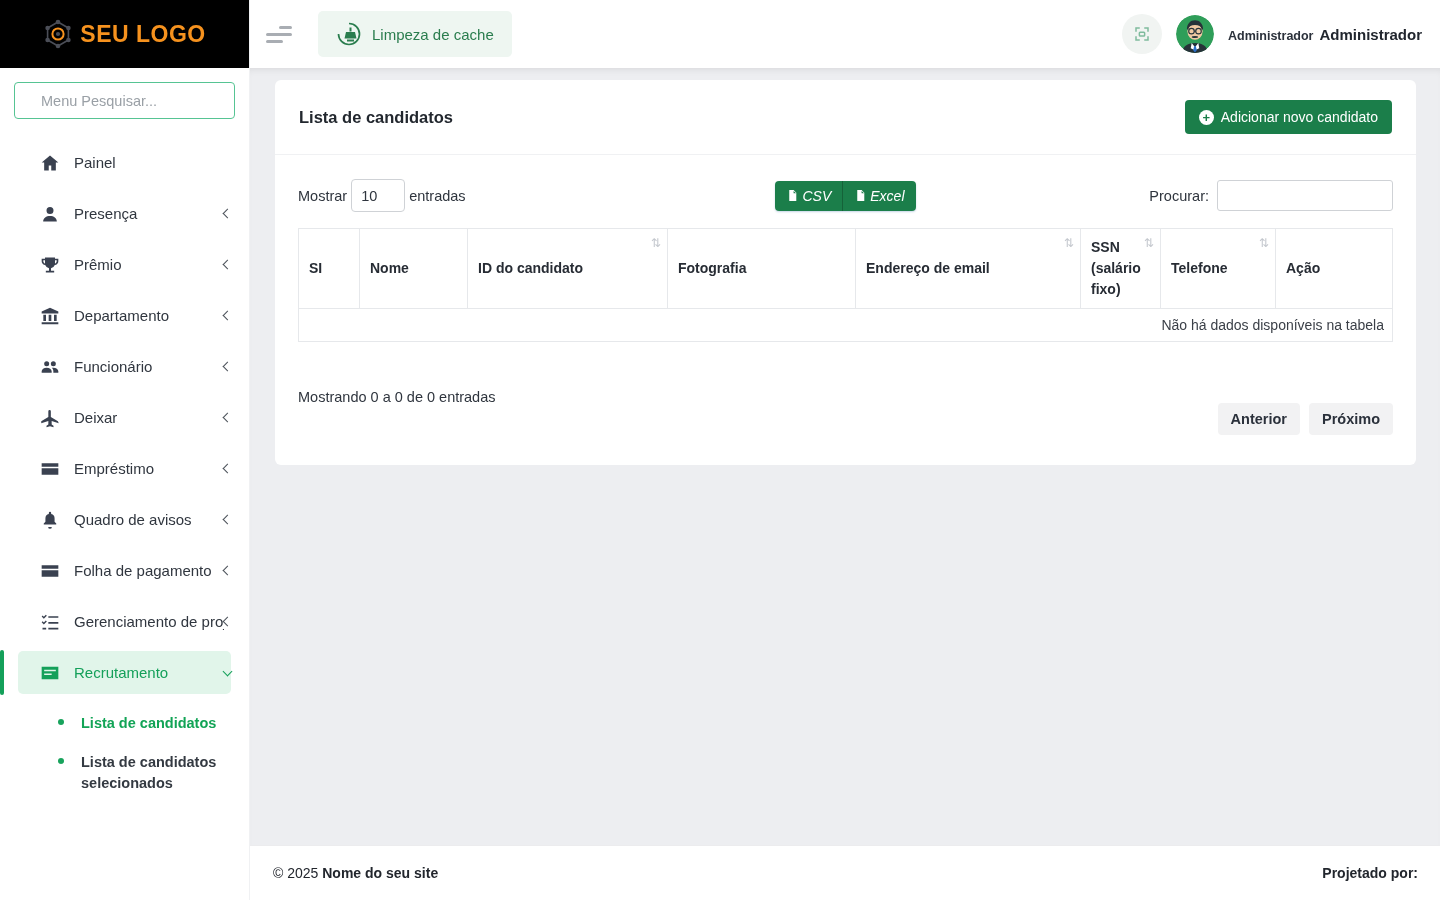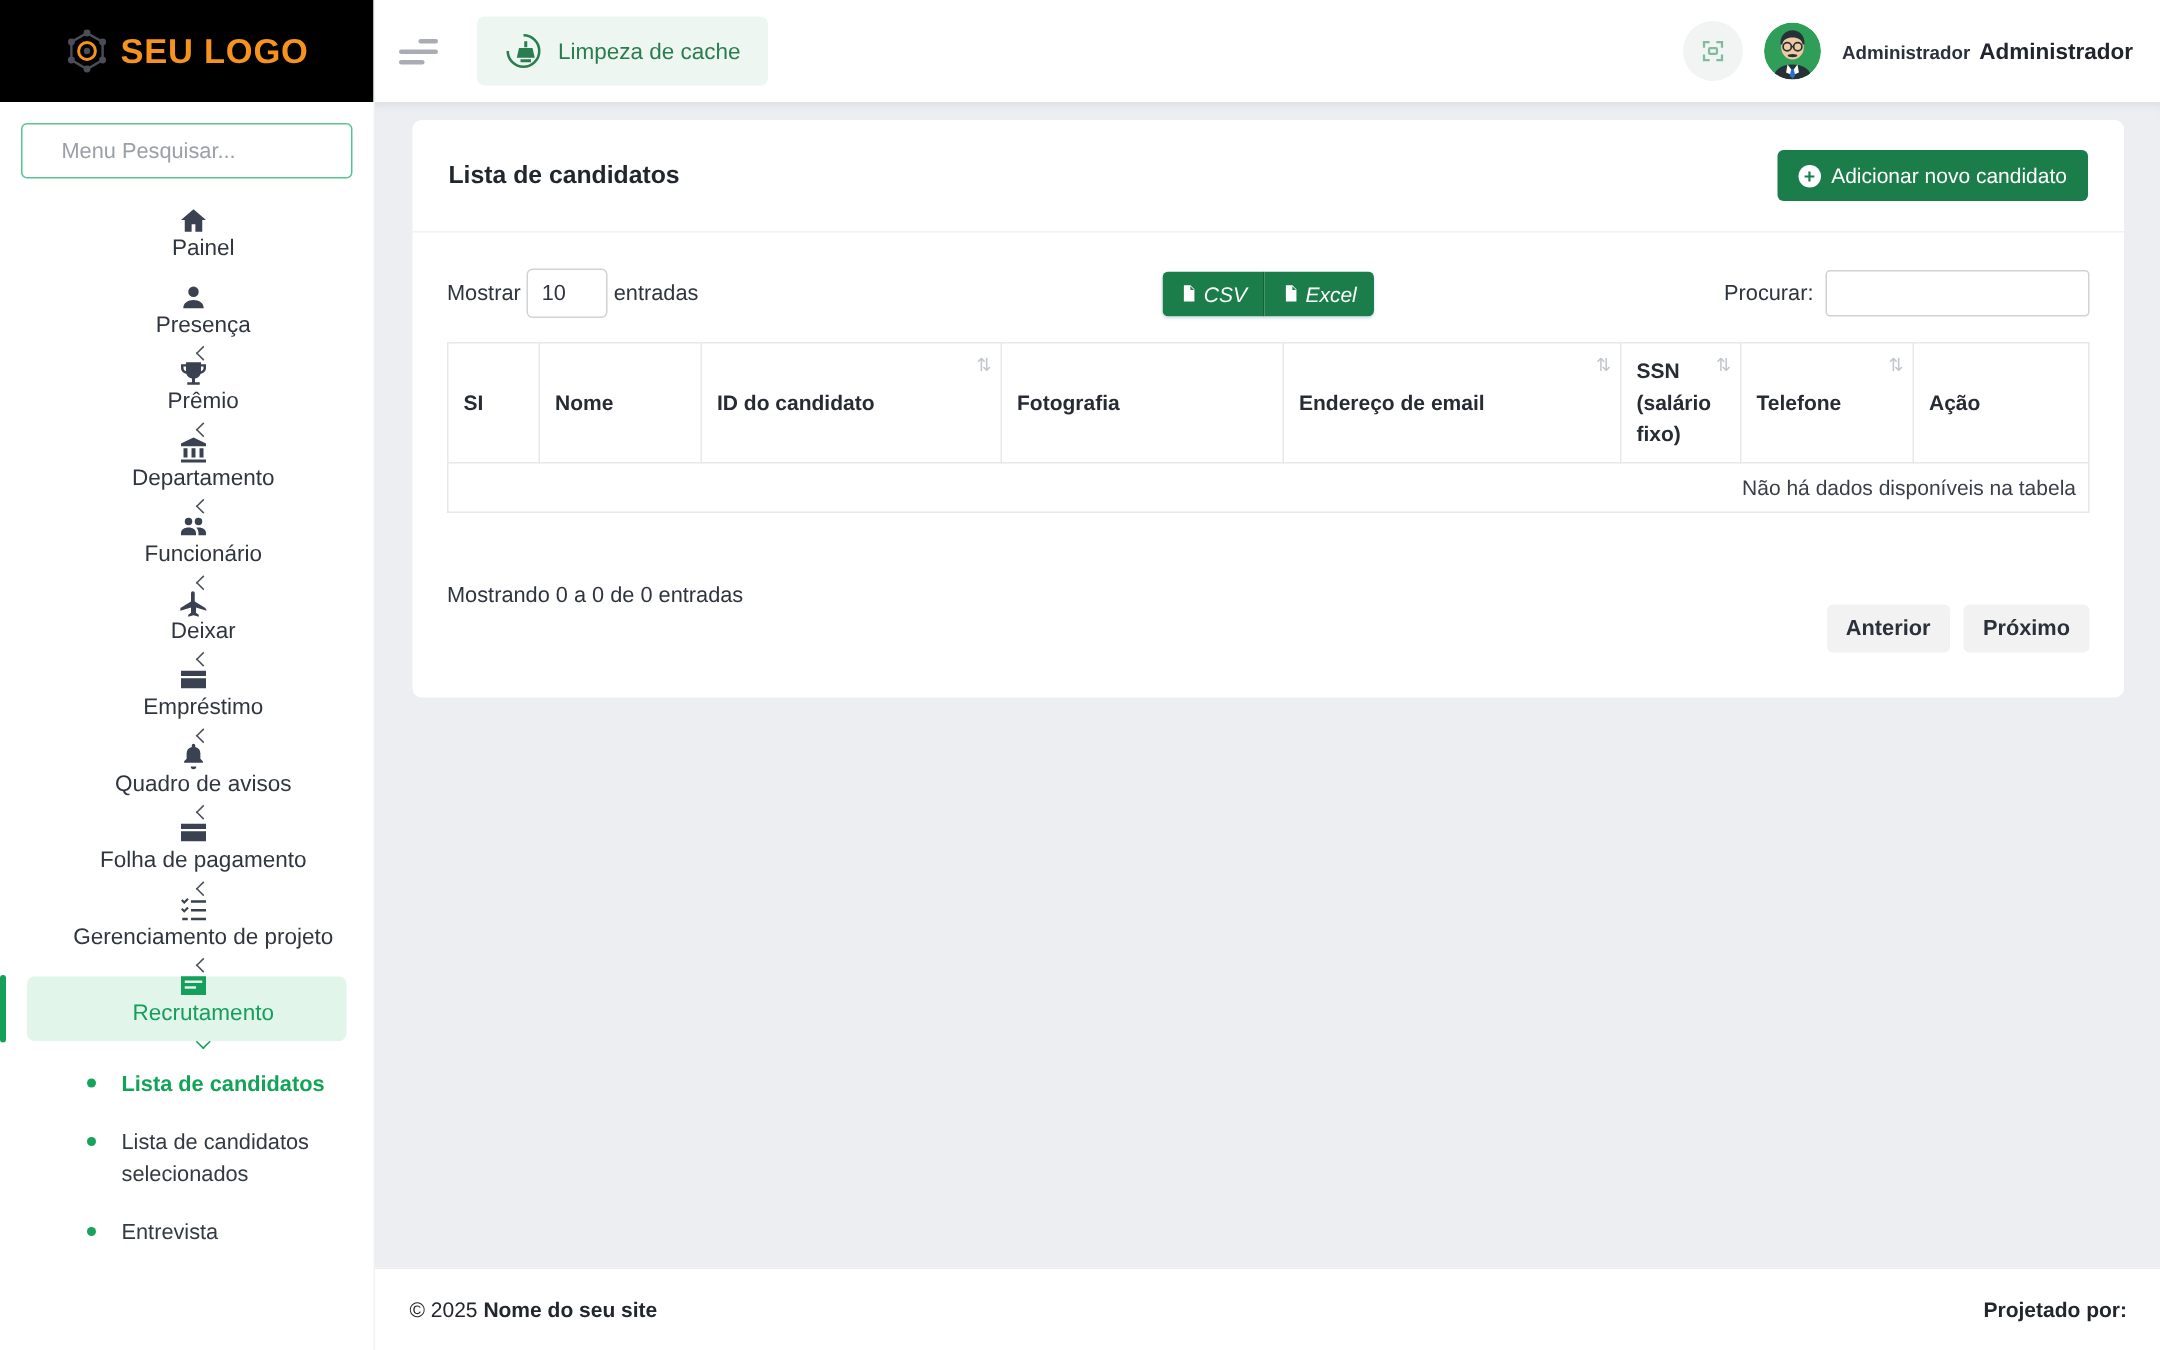--- a/index.html
+++ b/index.html
@@ -9,32 +9,32 @@
   .app { display:grid; grid-template-columns:250px 1fr; grid-template-rows:68px 1fr 55px; width:1440px; height:900px; }
 
   
   .sidebar { grid-row:1/4; grid-column:1; background:#fff; border-right:1px solid #f0f1f3; overflow:hidden; display:flex; flex-direction:column; }
   .logo-area { height:68px; flex:0 0 68px; background:#000000; display:flex; align-items:center; justify-content:center; gap:7px; }
   .logo-text { color:var(--logo-orange); font-size:23px; font-weight:800; letter-spacing:.5px; }
   .search-wrap { padding:14px 14px 8px 14px; }
   .menu-search { width:100%; height:37px; border:1px solid #56c493; border-radius:4px; outline:none; padding:0 10px 0 26px; font-size:14.5px; color:#333; font-family:inherit; }
   .menu-search::placeholder { color:#9aa0a6; }
   .menu { flex:1; padding-top:10px; }
-  .menu-item { position:relative; height:51px; display:flex; align-items:center; padding:0 18px 0 40px; cursor:pointer; color:#30363f;flex-direction:column; }
+  .menu-item { position:relative; height:51px; display:flex; align-items:center; padding:0 18px 0 40px; cursor:pointer; color:#30363f; }
   .menu-item .mi-icon { width:20px; height:20px; margin-right:14px; color:#3a4150; flex:0 0 20px; }
   .menu-item .mi-label { flex:1; font-size:15px; white-space:nowrap; overflow:hidden; }
   .chev { width:7px; height:7px; border-left:1.6px solid #4a5058; border-bottom:1.6px solid #4a5058; transform:rotate(45deg); flex:0 0 auto; }
   .menu-item.active { color:var(--accent-green); }
   .menu-item.active .mi-icon { color:var(--accent-green); }
   .menu-item.active .chev { border-color:var(--accent-green); transform:rotate(-45deg); margin-top:-3px; }
   .menu-item.active::after { content:""; position:absolute; left:18px; right:18px; top:4px; bottom:4px; background:#e1f5ea; border-radius:5px; z-index:-1; }
   .menu-item.active::before { content:""; position:absolute; left:0; top:3px; bottom:3px; width:4px; background:var(--accent-green); border-radius:2px; }
   .menu-item { z-index:0; }
   .submenu { padding:6px 0 4px 0; }
-  .submenu-item { display:flex; align-items:flex-start; padding:9px 14px 9px 58px; cursor:pointer; font-size:14.5px; color:#343a42; line-height:1.45; }
+  .submenu-item { display:flex; align-items:flex-start; padding:9px 14px 9px 58px; cursor:pointer; font-size:14.5px; color:#343a42; line-height:1.45;font-weight:bold; }
   .submenu-item .dot { width:6px; height:6px; border-radius:50%; background:#18a35c; margin:6px 17px 0 0; flex:0 0 6px; }
   .submenu-item.active { color:#12a456; font-weight:700; }
 
   
   .topbar { grid-row:1; grid-column:2; background:#fff; display:flex; align-items:center; padding:0 18px 0 16px; }
   .hamburger { width:26px; display:flex; flex-direction:column; gap:4px; cursor:pointer; margin-right:26px; }
   .hamburger span { height:3px; border-radius:2px; background:#a9adb3; }
   .hamburger .b1 { width:13px; align-self:flex-end; }
   .hamburger .b2 { width:26px; }
   .hamburger .b3 { width:17px; }
@@ -229,24 +229,20 @@
     <span class="chev" style="visibility: visible;"></span>
   </div>
         <div class="submenu">
           <div class="submenu-item active">
     <span class="dot"></span>
     <span class="sm-label">Lista de candidatos</span>
   </div>
           <div class="submenu-item">
     <span class="dot"></span>
     <span class="sm-label">Lista de candidatos selecionados</span>
-  </div>
-          <div class="submenu-item">
-    <span class="dot"></span>
-    <span class="sm-label">Entrevista</span>
   </div>
         </div>
       </nav>
   </aside>
 
   <header class="topbar">
     <div class="hamburger">
       <span class="b1"></span>
         <span class="b2"></span>
         <span class="b3"></span>

